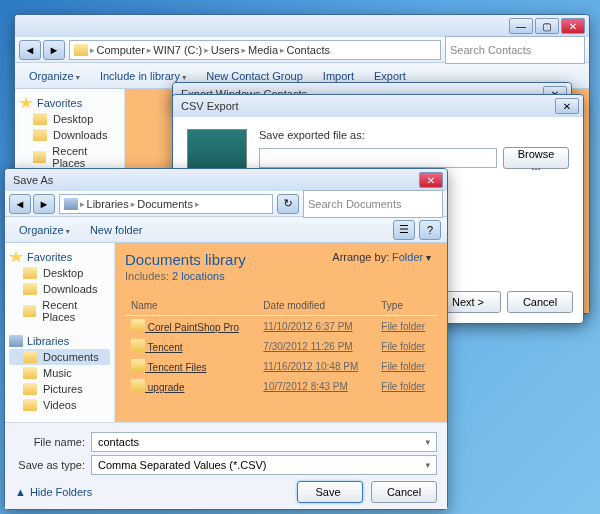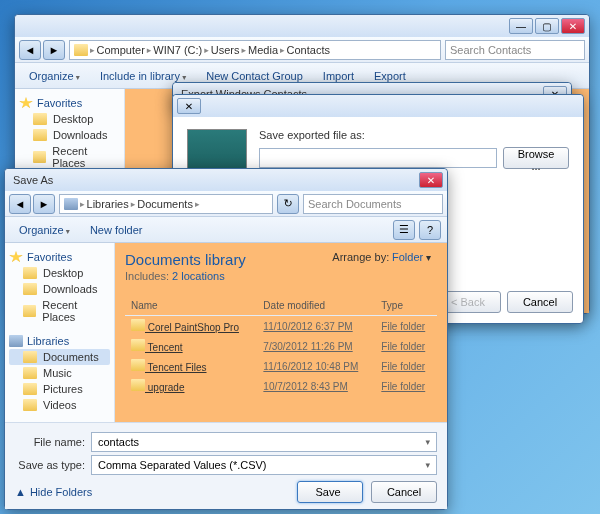--- a/index.html
+++ b/index.html
@@ -11,21 +11,21 @@
   .winbtns { display: flex; gap: 2px; }
   .winbtn { width: 24px; height: 16px; background: linear-gradient(#e8f0fa,#b8d0ec); border: 1px solid #7a9ac0; border-radius: 2px; display: flex; align-items: center; justify-content: center; font-size: 10px; cursor: pointer; }
   .winbtn.close { background: linear-gradient(#e68,#c23); color: #fff; }
 
   .navrow { height: 26px; background: linear-gradient(#f7fbff,#e6eef8); border-bottom: 1px solid #c0d0e4; display: flex; align-items: center; padding: 0 4px; gap: 4px; }
   .navarrows { display: flex; gap: 2px; }
   .navbtn { width: 22px; height: 20px; background: linear-gradient(#e0ecf8,#b8d0ec); border: 1px solid #7a9ac0; border-radius: 3px; display: flex; align-items: center; justify-content: center; cursor: pointer; }
   .addressbar { flex: 1; height: 20px; background: #fff; border: 1px solid #a0b4cc; display: flex; align-items: center; padding: 0 4px; gap: 2px; }
   .crumb { color: #333; }
   .crumb-sep { color: #888; font-size: 9px; }
-  .searchfield { width: 140px; height: 20px; background: #fff; border: 1px solid #a0b4cc; padding: 0 4px; color: #888; display: flex; align-items: center; }
+  .searchfield { width: 140px; height: 28px; background: #fff; border: 1px solid #a0b4cc; padding: 0 4px; color: #888; display: flex; align-items: center; }
 
   .toolbar { height: 26px; background: linear-gradient(#f2f7fd,#e2ecf8); border-bottom: 1px solid #c0d0e4; display: flex; align-items: center; padding: 0 6px; gap: 4px; }
   .toolbtn { padding: 3px 8px; color: #1a4a8a; cursor: pointer; }
   .dropdown-caret::after { content: " ▾"; font-size: 8px; color: #666; }
 
   .body-split { display: flex; height: calc(100% - 74px); }
   .sidebar { width: 110px; background: #fafcfe; border-right: 1px solid #d8e4f0; padding: 6px 4px; overflow: hidden; }
   .sidegroup { margin-bottom: 8px; }
   .sidehead { display: flex; align-items: center; gap: 4px; color: #1a4a8a; font-weight: normal; padding: 2px 0; }
   .sideitem { display: flex; align-items: center; gap: 6px; padding: 2px 0 2px 14px; color: #333; cursor: pointer; }
@@ -151,36 +151,38 @@
   <div class="titlebar">
     <span class="title">Export Windows Contacts</span>
     <div class="winbtns">
         <div class="winbtn">✕</div>
       </div>
   </div>
 </div>
 
 <div class="win-window csv-dialog">
   <div class="titlebar">
+    <span class="title">CSV Export</span>
     <div class="winbtns">
         <div class="winbtn">✕</div>
       </div>
   </div>
   <div class="csv-body">
     <div class="csv-preview"></div>
     <div class="csv-right">
       <span class="csv-label">Save exported file as:</span>
       <div style="display:flex;gap:6px;align-items:center;">
         <input class="csv-input" style="">
         <button class="button">Browse ...</button>
       </div>
     </div>
   </div>
   <div class="csv-btns">
     <button class="button" disabled="">&lt; Back</button>
+    <button class="button">Next &gt;</button>
     <button class="button">Cancel</button>
   </div>
 </div>
 
 <div class="win-window saveas">
   <div class="titlebar">
     <span class="title">Save As</span>
     <div class="winbtns">
         <div class="winbtn close">✕</div>
       </div>

